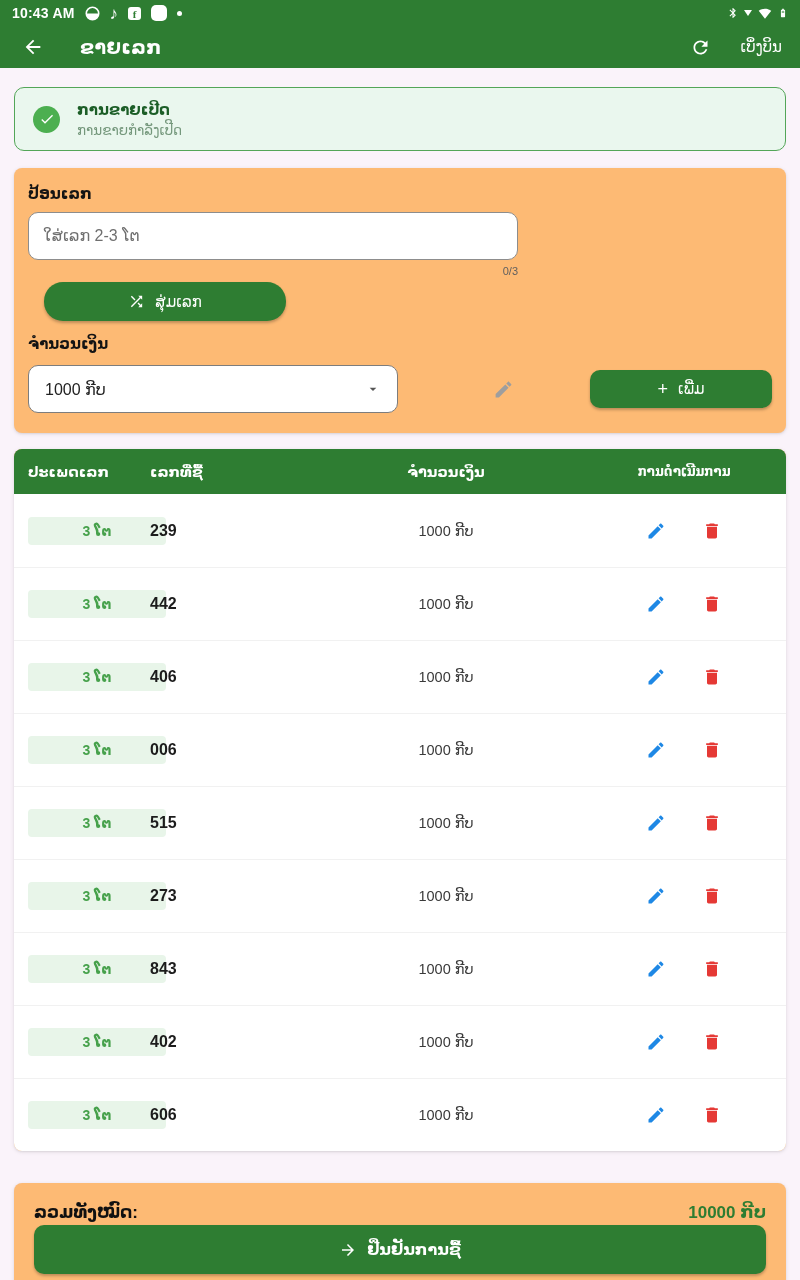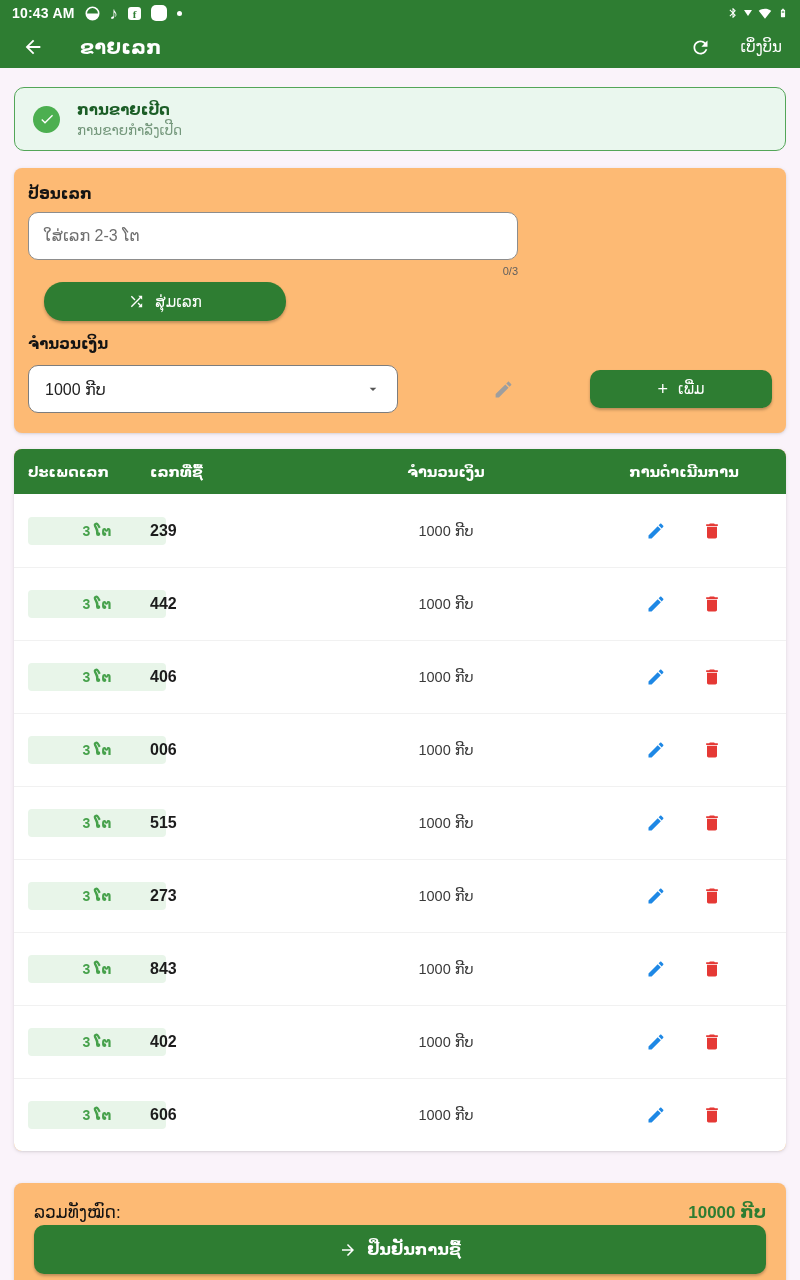--- a/index.html
+++ b/index.html
@@ -85,36 +85,36 @@
   .pencil-gray { margin-left:95px; cursor:pointer; display:flex; }
   .add-btn { width:182px; height:38px; border-radius:10px; margin-left:auto; }
   
   .table-card { margin-top:16px; overflow:hidden; }
   .t-grid {
     display:grid; grid-template-columns:122px 146px 1fr 176px;
     align-items:center; padding:0 14px;
   }
   .t-head { background:#2e7d32; color:#fff; height:45px; font-size:14.5px; font-weight:bold; }
   .th-amount { text-align:center; }
-  .th-actions { text-align:center; }
+  .th-actions { text-align:center;font-family:Liberation Mono, monospace; }
   .t-row { height:73px; border-top:1px solid #f1f1f1; background:#fff; }
   .t-row:first-child { border-top:none; }
   .type-badge {
     width:138px; height:28px; background:#e8f5e9; border-radius:4px;
     color:#46a14b; font-size:14px; font-weight:bold;
     display:flex; align-items:center; justify-content:center;
   }
   .cell-number { font-size:16px; font-weight:bold; color:#1c1c1c; }
   .cell-amount { font-size:14.5px; color:#3a3a3a; text-align:center; }
   .cell-actions { display:flex; align-items:center; justify-content:center; gap:28px; }
   .icon-btn { width:28px; height:28px; display:flex; align-items:center; justify-content:center; cursor:pointer; }
   
   .summary-card { margin-top:32px; padding:19px 20px 18px 20px; }
   .summary-row { display:flex; align-items:center; }
-  .total-label { font-size:17px; font-weight:normal; color:#111; }
+  .total-label { font-size:17px; font-weight:bold; color:#111; }
   .total-value { margin-left:auto; font-size:17px; font-weight:bold; color:#2e7d32; }
   .confirm-btn { width:100%; height:49px; border-radius:10px; margin-top:2px; font-size:16px; font-weight:bold; }
 </style>
 </head>
 <body>
 
 <div class="status-bar">
   <div class="status-left">
     <span class="status-time">10:43 AM</span>
     <svg class="sb-svg" width="15" height="15" viewBox="0 0 24 24">

